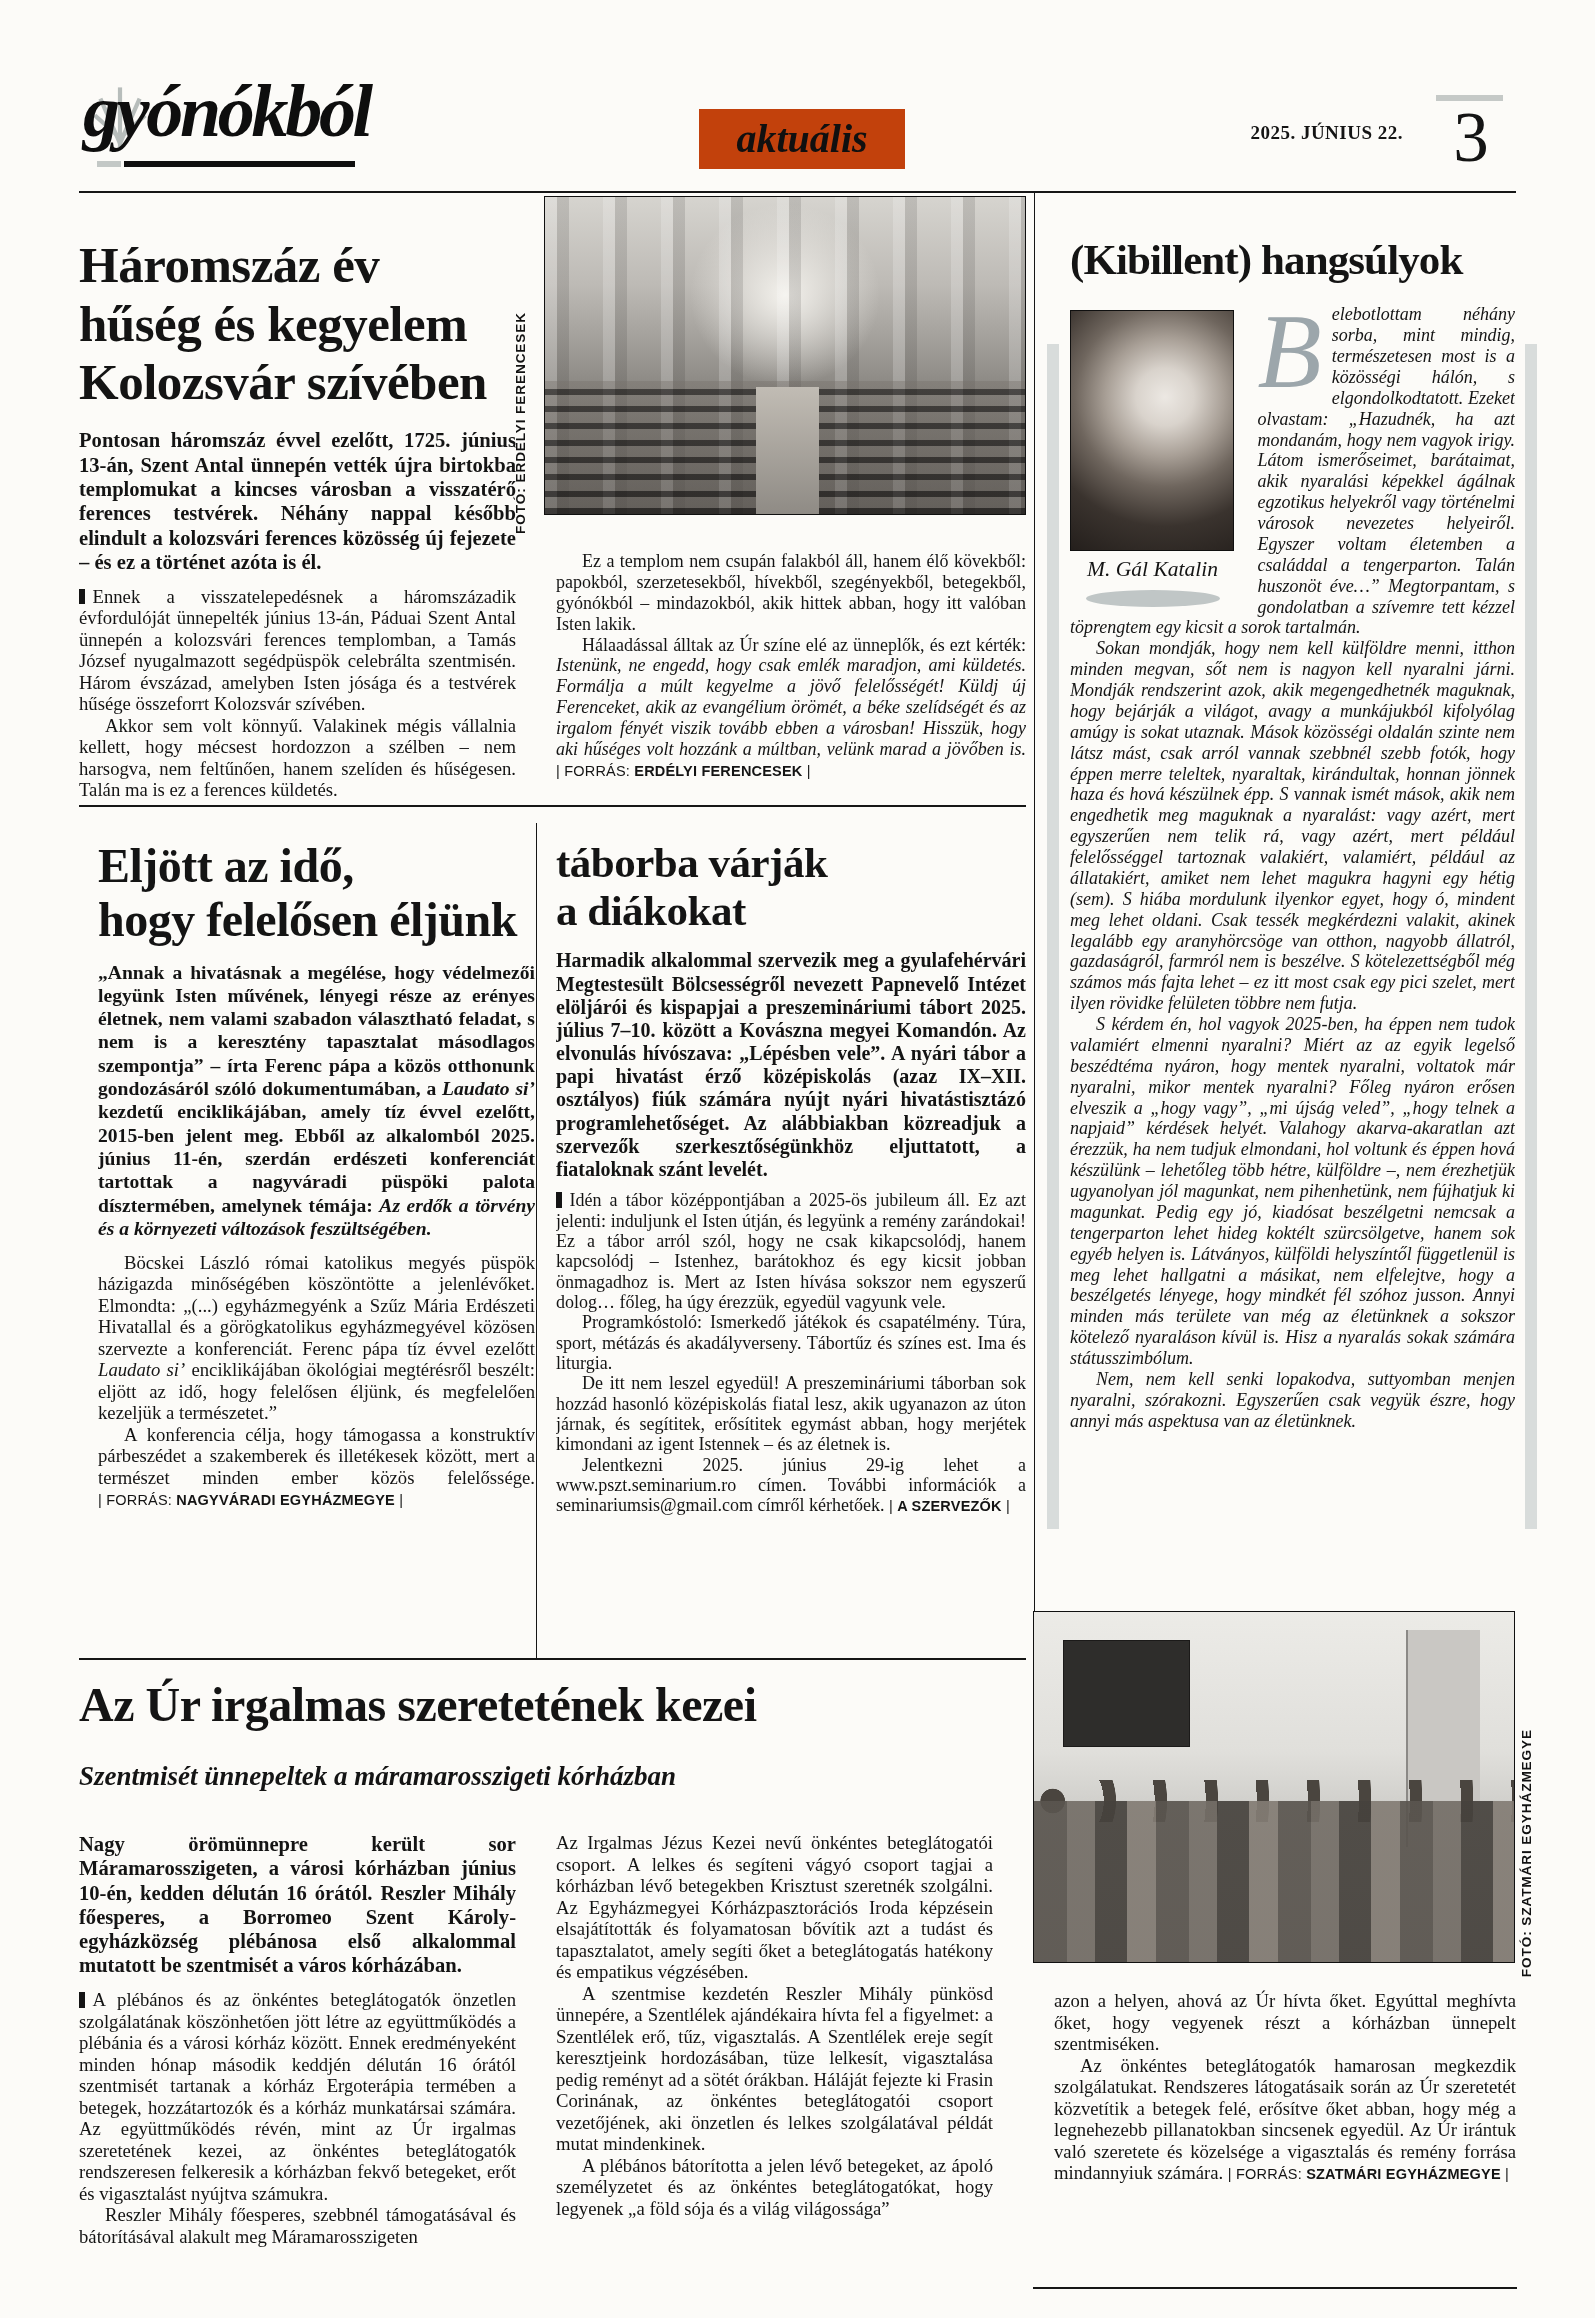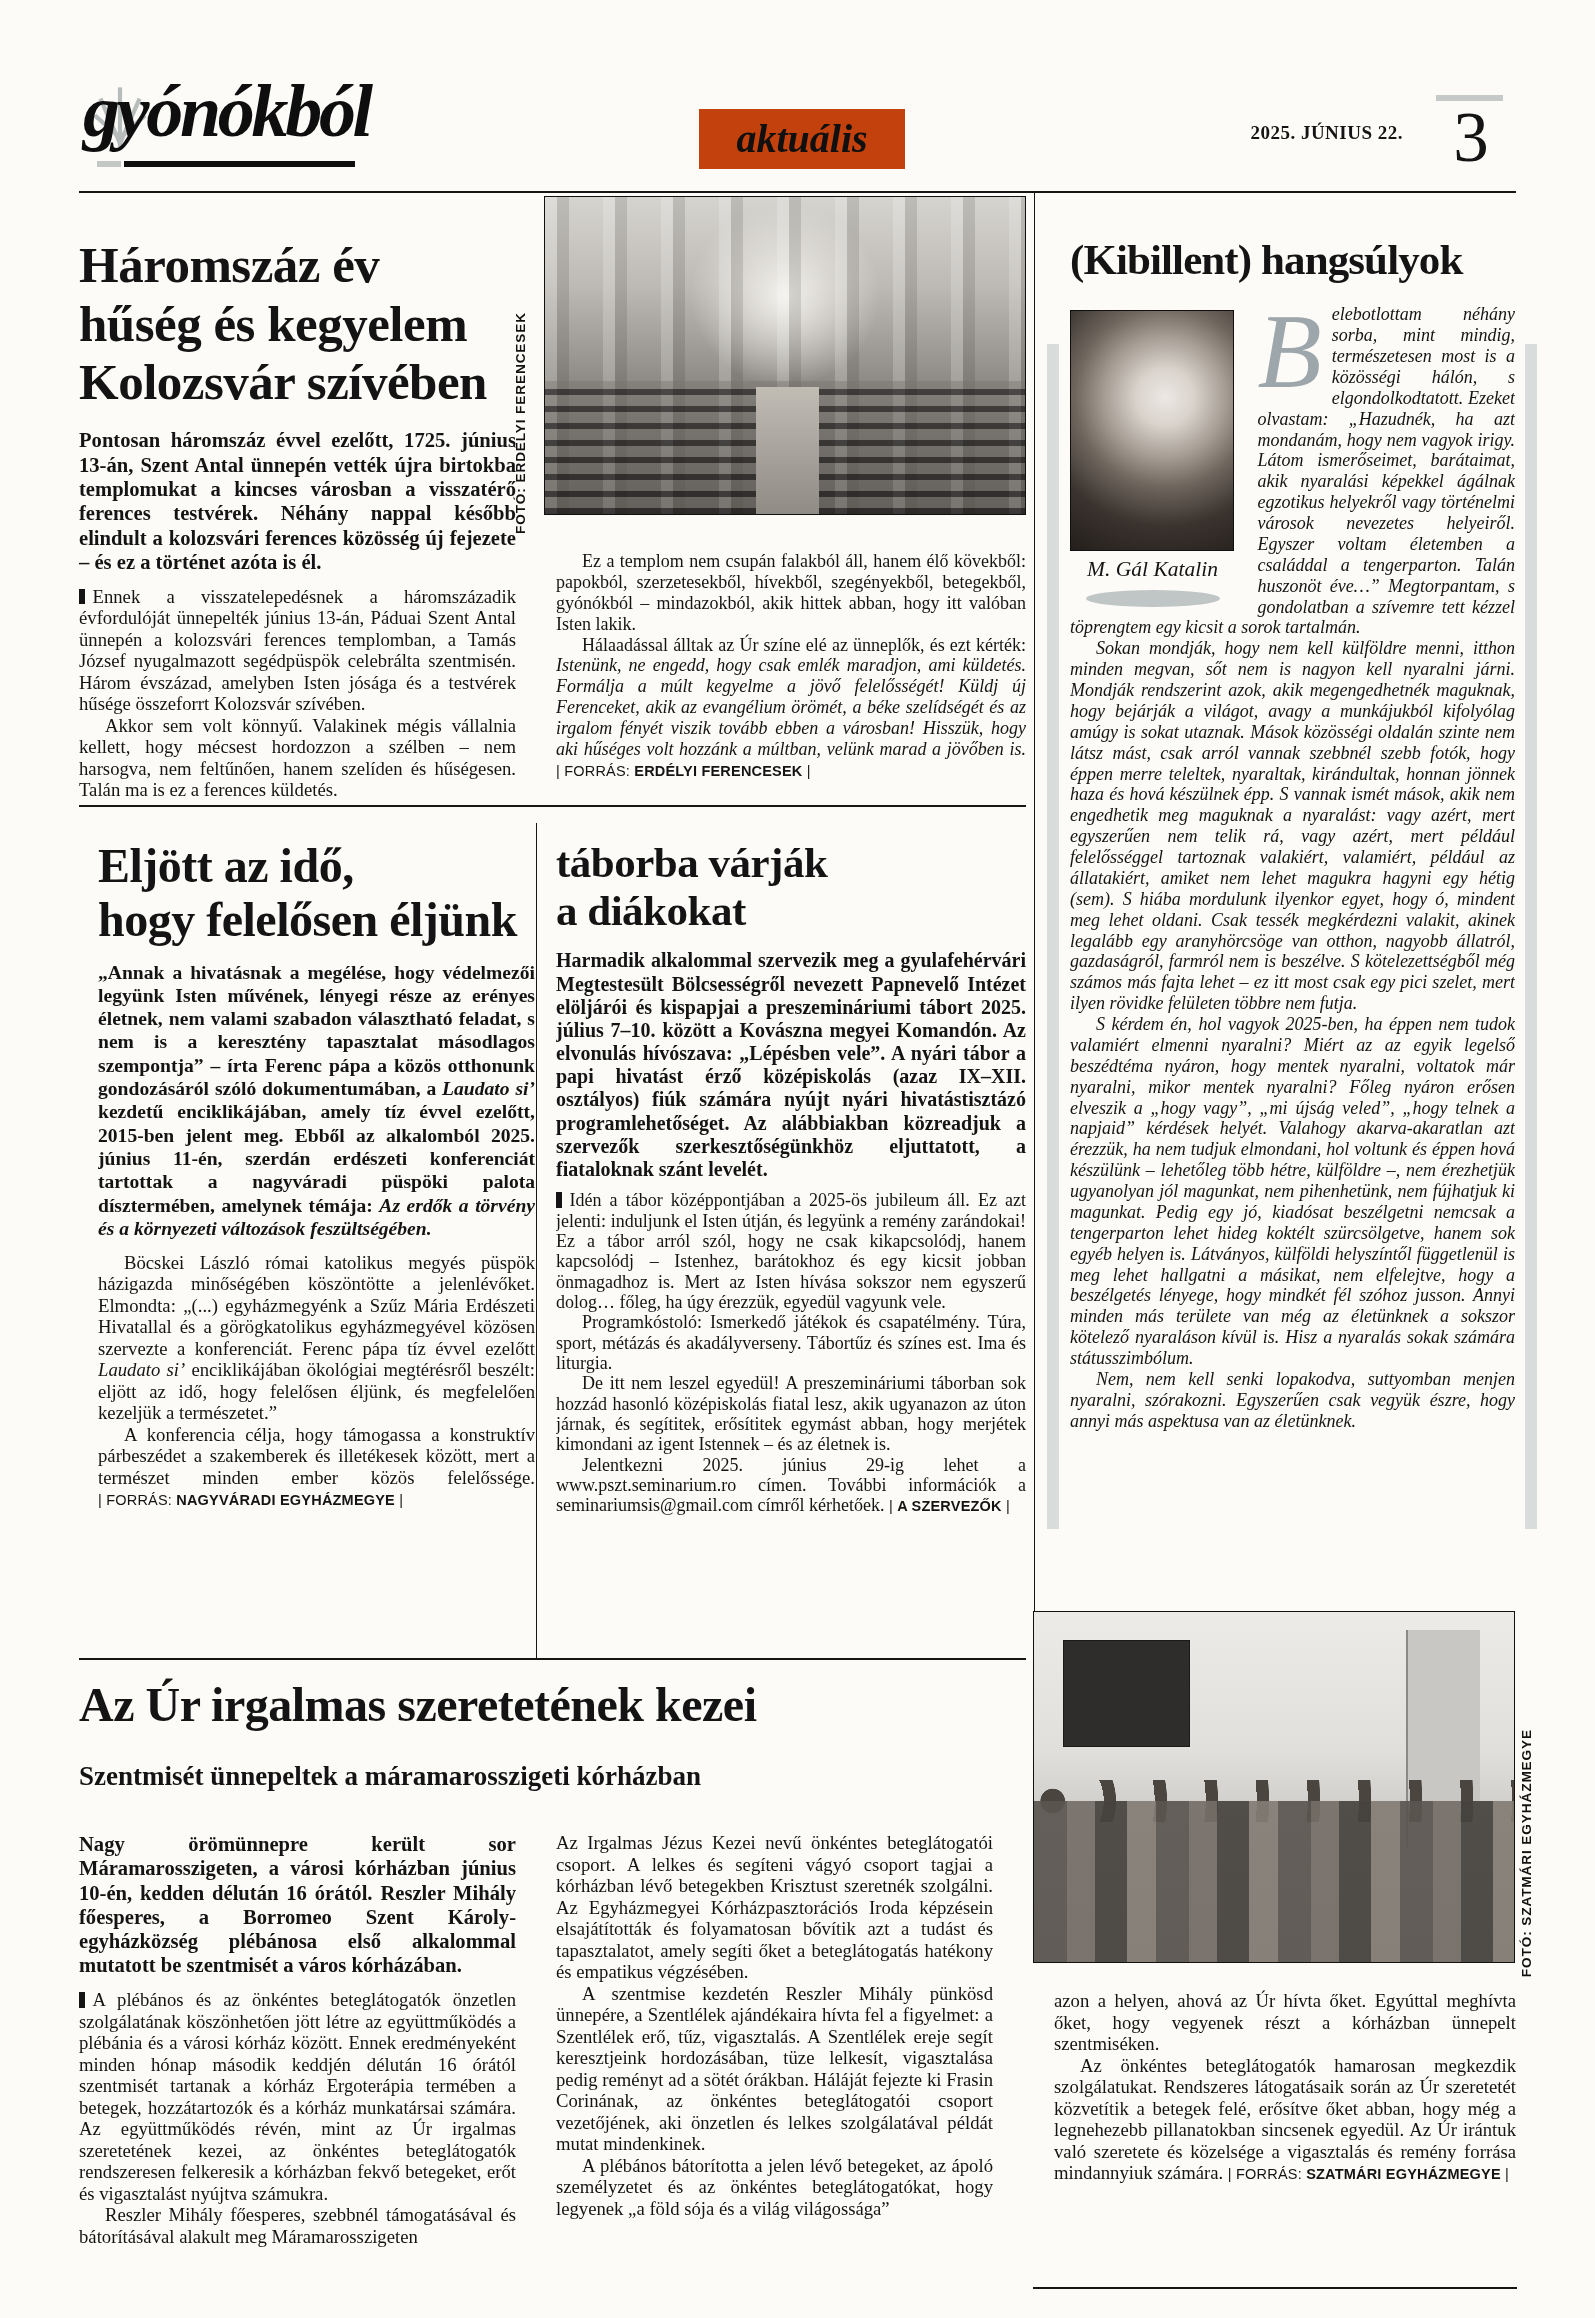--- a/index.html
+++ b/index.html
@@ -26,21 +26,21 @@
   .hrule{background:#161616;height:1.9px;}
   .vrule{background:#161616;width:1.4px;}
   .graybar{background:#d8dcdb;width:12px;}
 
   
   .h1{font-size:51px;line-height:1.15;font-weight:bold;letter-spacing:-0.5px;}
   .h2{font-size:48px;line-height:1.12;font-weight:bold;letter-spacing:-0.5px;}
   .h3{font-size:43px;line-height:1.12;font-weight:bold;letter-spacing:-0.5px;}
   .h-op{font-size:43px;line-height:1.1;font-weight:600;letter-spacing:-0.9px;}
   .h-bottom{font-size:48px;line-height:1.05;font-weight:bold;letter-spacing:-0.5px;}
-  .h-sub{font-size:27px;line-height:1.15;font-weight:bold;}
+  .h-sub{font-size:27px;line-height:1.15;font-weight:bold;font-style:italic;}
   .lead{font-weight:bold;text-align:justify;}
   .lead-a1{font-size:20.6px;line-height:1.18;margin-top:16.4px;}
   .lead-a2{font-size:19.6px;line-height:1.19;margin-top:14px;}
   .lead-a3{font-size:20px;line-height:1.16;margin-top:14px;}
   .lead-hosp{font-size:20.6px;line-height:1.18;}
   .body-col p{font-size:18.7px;line-height:1.15;text-align:justify;margin:0;}
   .body-col p.indent{text-indent:26px;}
   .body-sm p{font-size:18px;line-height:1.16;}
   .gap{height:11.7px;}
   .mk::before{content:"";display:inline-block;width:6px;height:15.4px;background:#141414;

